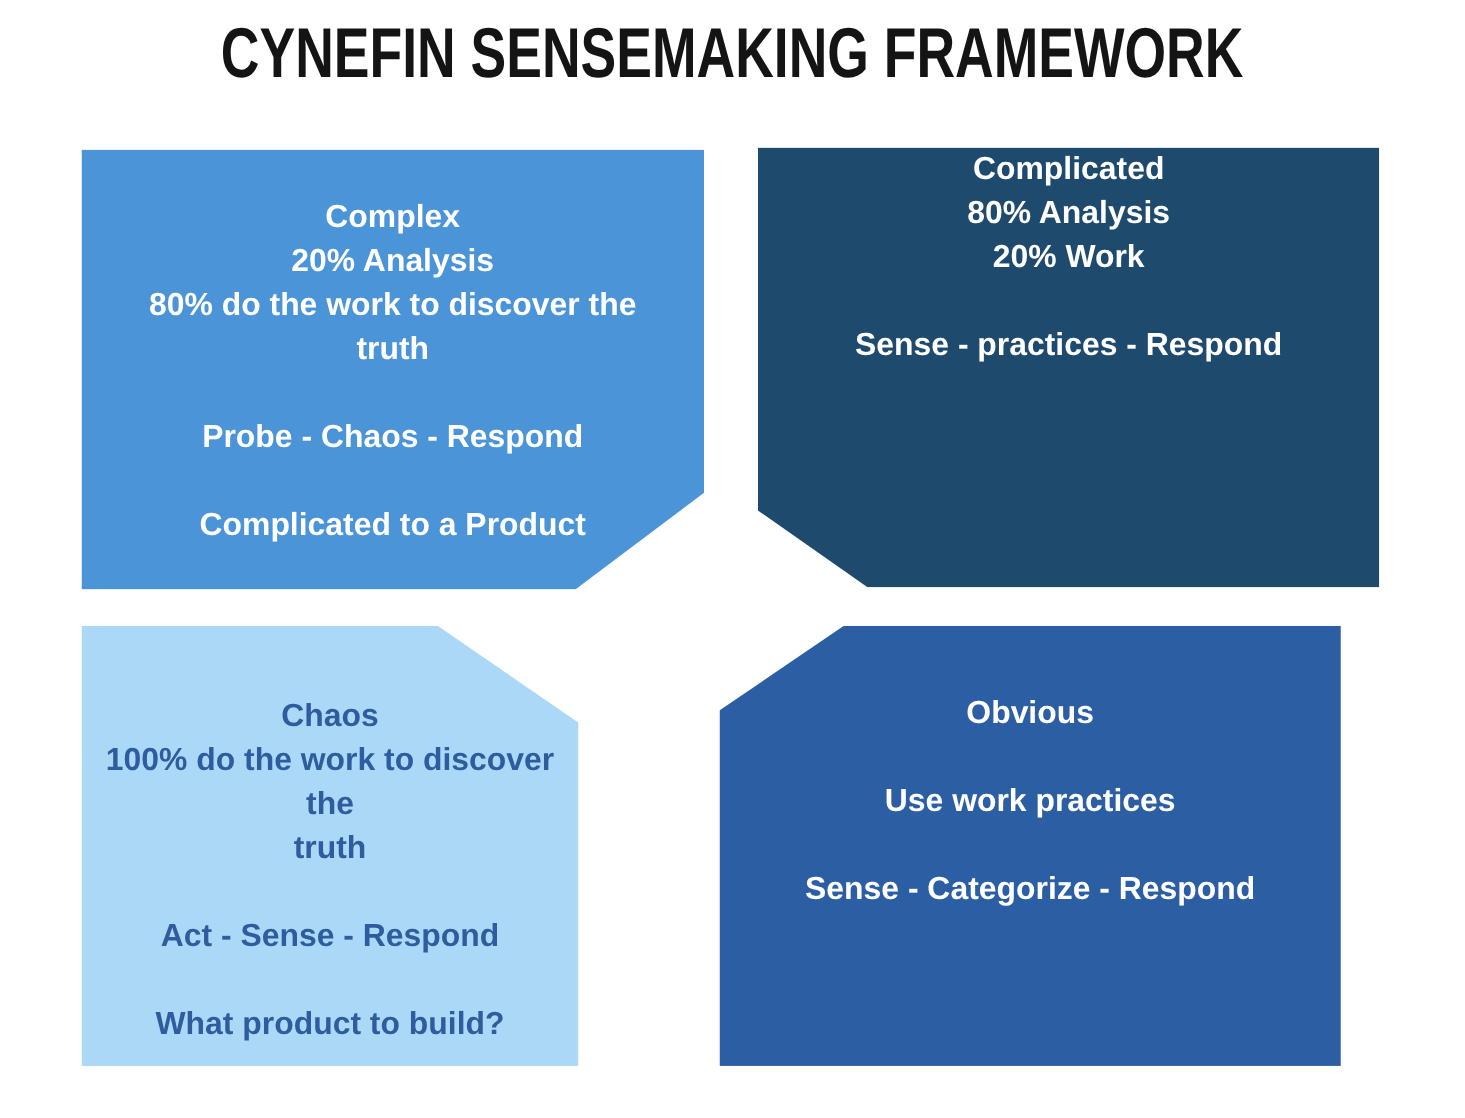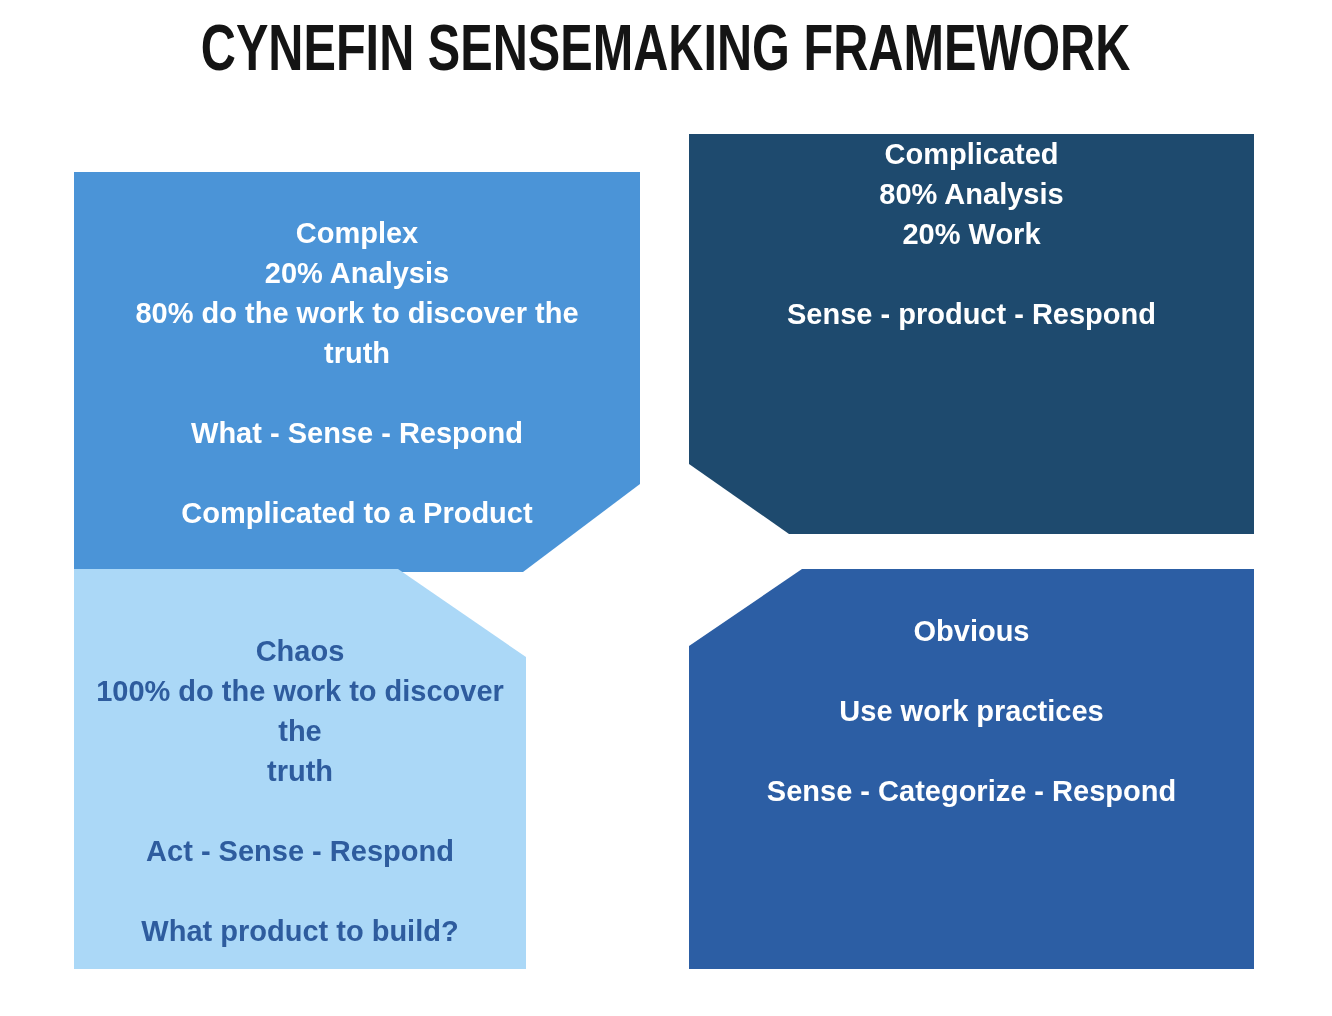--- a/index.html
+++ b/index.html
@@ -65,49 +65,49 @@
   
   .quad-chaos {
     left: 74px; top: 569px;
     width: 452px; height: 400px;
     padding-top: 62px;
     clip-path: polygon(0 0, calc(100% - 128px) 0, 100% 88px, 100% 100%, 0 100%);
   }
 
   
   .quad-obvious {
-    left: 689px; top: 569px;
+    left: 654px; top: 569px;
     width: 565px; height: 400px;
-    padding-top: 42px;
+    padding-top: 59px;
     clip-path: polygon(113px 0, 100% 0, 100% 100%, 0 100%, 0 77px);
   }
 </style>
 </head>
 <body>
 
 <div class="canvas">
 
   <header class="title-bar">
     <h1 style="color: rgb(20, 20, 20);">CYNEFIN SENSEMAKING FRAMEWORK</h1>
   </header>
 
-  <section class="quad quad-complex" style="background-color: rgb(75, 148, 215); color: rgb(255, 255, 255); margin-top: 36px;">
+  <section class="quad quad-complex" style="background-color: rgb(75, 148, 215); color: rgb(255, 255, 255);">
     <p class="group">Complex
 20% Analysis
 80% do the work to discover the
 truth</p>
-    <p class="group">What - Sense - Respond</p>
+    <p class="group">Probe - Chaos - Respond</p>
     <p class="group">Complicated to a Product</p>
   </section>
 
   <section class="quad quad-complicated" style="background-color: rgb(30, 74, 110); color: rgb(255, 255, 255);">
     <p class="group">Complicated
 80% Analysis
 20% Work</p>
-    <p class="group">Sense - product - Respond</p>
+    <p class="group">Sense - practices - Respond</p>
   </section>
 
   <section class="quad quad-chaos" style="background-color: rgb(171, 216, 247); color: rgb(46, 92, 158);">
     <p class="group">Chaos
 100% do the work to discover the
 truth</p>
     <p class="group">Act - Sense - Respond</p>
     <p class="group">What product to build?</p>
   </section>
 

